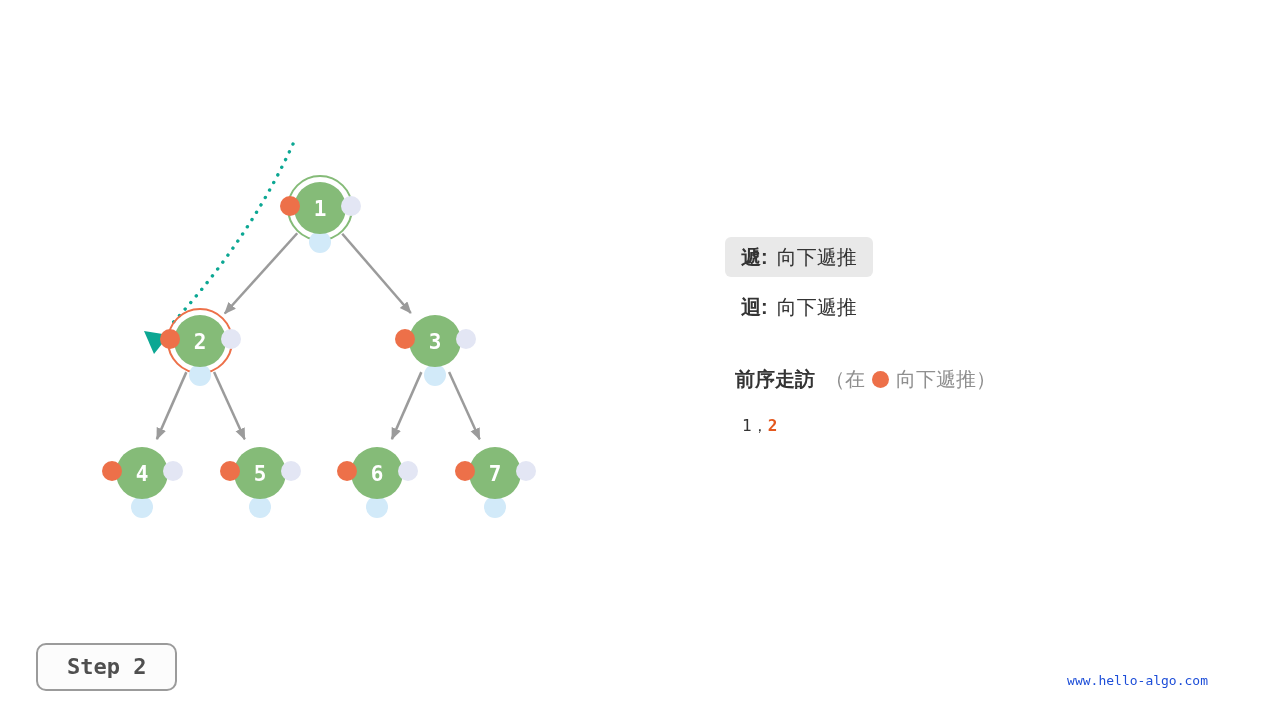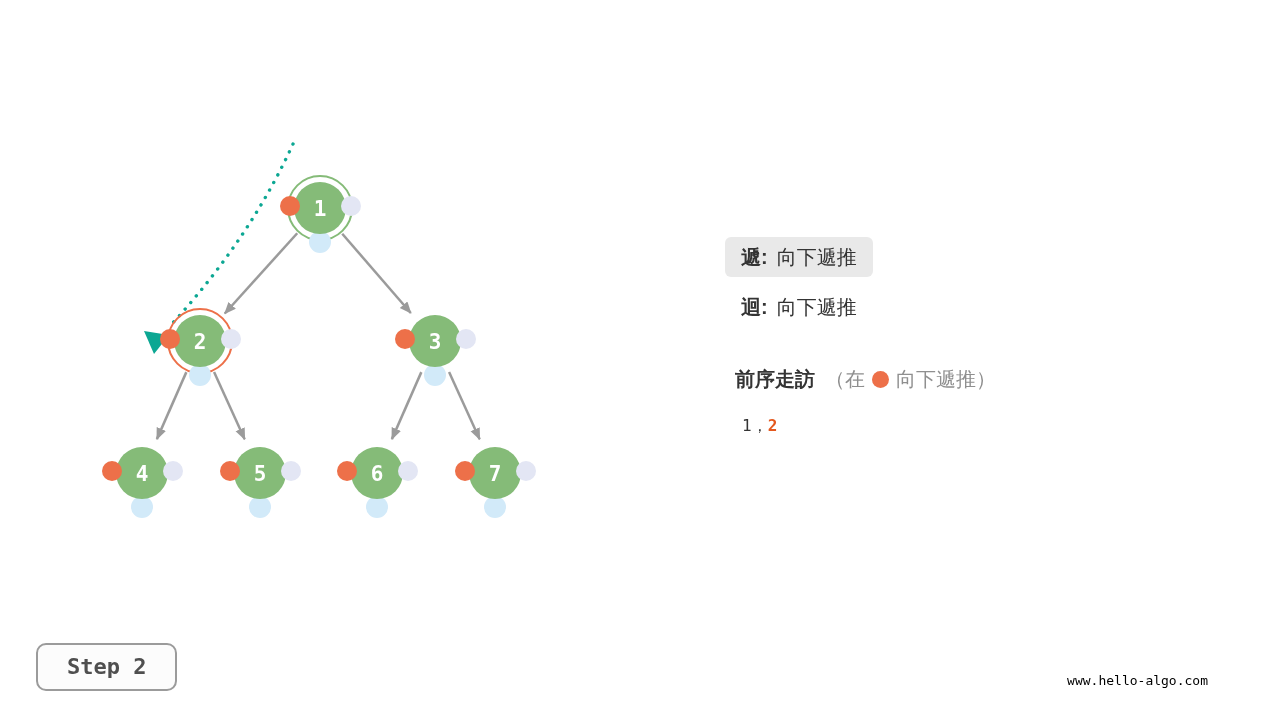--- a/index.html
+++ b/index.html
@@ -92,21 +92,21 @@
     line-height: 26px;
     font-weight: 700;
     color: #4f4f4f;
   }
   .watermark {
     position: absolute;
     right: 72px;
     top: 673px;
     font-family: "DejaVu Sans Mono", monospace;
     font-size: 13px;
-    color: #000000;
+    color: #1d4ed8;
   }
 </style>
 </head>
 <body>
 
 <div class="stage">
 
   <svg id="tree-svg" width="1280" height="720" viewBox="0 0 1280 720">
     <defs>
       <marker id="arrowhead" markerUnits="userSpaceOnUse" markerWidth="14" markerHeight="12" refX="11" refY="5" orient="auto">

